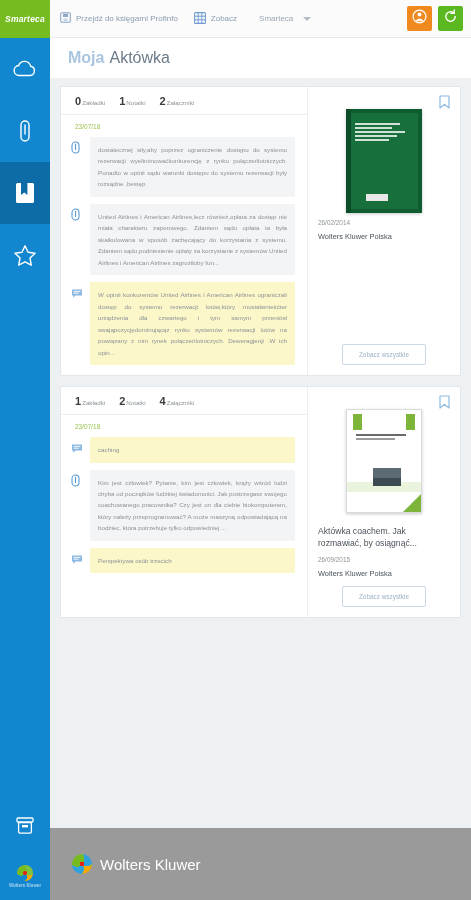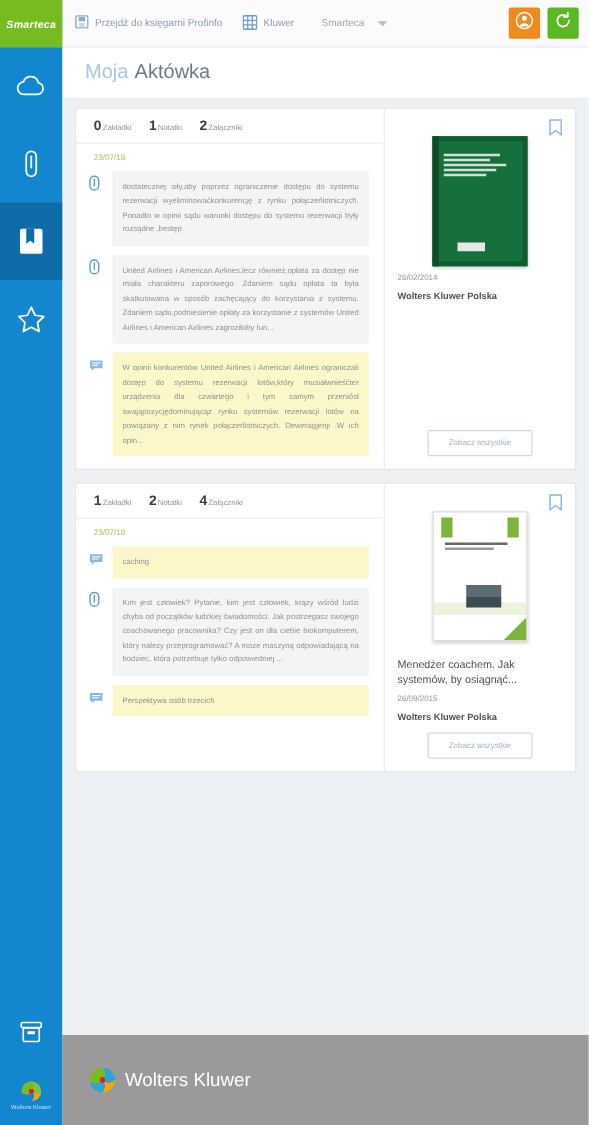--- a/index.html
+++ b/index.html
@@ -76,21 +76,21 @@
     display:flex; align-items:center; justify-content:center; cursor:pointer;
   }
   .sq-orange { background: #f08a1e; }
   .sq-green { background: #5bb820; }
 
   
   .page-title-bar {
     height: 40px; background:#ffffff; display:flex; align-items:center;
     padding-left: 18px; flex: 0 0 40px;
   }
-  .pt-light { color:#a9c5e0; font-size:16px; font-weight:400; }
+  .pt-light { color:#a9c5e0; font-size:16px; font-weight:700; }
   .pt-dark { color:#6c7b8a; font-size:16px; font-weight:300; margin-left:5px; }
 
   
   .content {
     flex: 1 1 auto; background:#eef1f4; padding: 8px 10px 8px 10px;
     display:flex; flex-direction:column; gap: 10px; overflow:hidden;
   }
 
   .card {
     background:#ffffff; border:1px solid #e3e7ea; border-radius:2px;
@@ -140,21 +140,21 @@
   .cover.white { background:#ffffff; border:1px solid #d8dcdf; }
   .cov-top-l { position:absolute; left:6px; top:4px; width:9px; height:16px; background:#7db43a; }
   .cov-top-r { position:absolute; right:6px; top:4px; width:9px; height:16px; background:#7db43a; }
   .cov-title2 { position:absolute; left:9px; right:9px; top:24px; display:flex; flex-direction:column; gap:2px; }
   .cov-band { position:absolute; left:0; right:0; bottom:20px; height:10px; background:#eaf3dc; }
   .cov-photo { position:absolute; left:26px; bottom:26px; width:28px; height:18px; background:linear-gradient(#5b6b74 0 55%, #3c4a52 55% 100%); }
   .cov-corner { position:absolute; right:0; bottom:0; width:0; height:0; border-left:18px solid transparent; border-bottom:18px solid #7db43a; }
 
   .book-title { margin-top: 12px; font-size:8.6px; color:#4a5259; line-height:1.45; }
   .book-date { margin-top: 6px; font-size:6.4px; color:#8d9499; }
-  .book-pub { margin-top: 6px; font-size:7.4px; color:#4a5259;font-weight:bold; }
+  .book-pub { margin-top: 6px; font-size:7.4px; color:#4a5259; }
   .see-all-wrap { margin-top:auto; display:flex; justify-content:center; padding-top: 8px; }
   .see-all {
     border:1px solid #cdd8e2; background:#ffffff; color:#9db2c6;
     font-size:6.4px; padding: 6px 16px; border-radius:2px; cursor:pointer;
     font-family:"Liberation Sans", sans-serif;
   }
 
   
   .footer {
     height: 72px; background:#9a9a9a; display:flex; align-items:center;
@@ -248,21 +248,21 @@
         <span>Przejdź do księgarni Profinfo</span>
       </div>
 
       <div class="top-link second">
         <span>
           <svg width="12" height="12" viewBox="0 0 12 12">
               <rect x=".6" y=".6" width="10.8" height="10.8" rx="1" fill="none" stroke="#6f9bd1" stroke-width="1.1"></rect>
               <path d="M.6 4.2h10.8M.6 7.8h10.8M4.2.6v10.8M7.8.6v10.8" stroke="#6f9bd1" stroke-width="1"></path>
             </svg>
         </span>
-        <span>Kluwer</span>
+        <span>Zobacz</span>
       </div>
 
       <div class="lang-select">
         <span>Smarteca</span>
         <span class="chev"></span>
       </div>
 
       <div class="top-btns">
         <div class="sq-btn sq-orange">
           <span>
@@ -440,21 +440,21 @@
               <div class="cov-title2">
                 <div class="cov-line" style="width:90%;background:#6a6a6a;height:2px"></div>
                 <div class="cov-line" style="width:70%;background:#9a9a9a;height:1.5px"></div>
               </div>
               <div class="cov-band"></div>
               <div class="cov-photo"></div>
               <div class="cov-corner"></div>
             </div>
           </div>
 
-          <div class="book-title">Menedżer coachem. Jak systemów, by osiągnąć...</div>
+          <div class="book-title">Aktówka coachem. Jak rozmawiać, by osiągnąć...</div>
           <div class="book-date">26/09/2015</div>
           <div class="book-pub">Wolters Kluwer Polska</div>
 
           <div class="see-all-wrap">
             <button class="see-all">Zobacz wszystkie</button>
           </div>
         </div>
       </div>
 
     </div>

